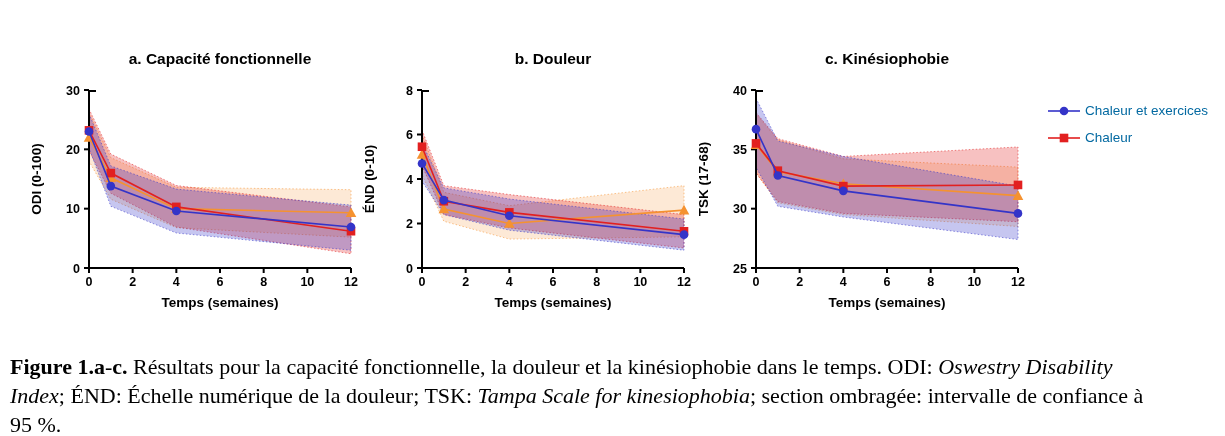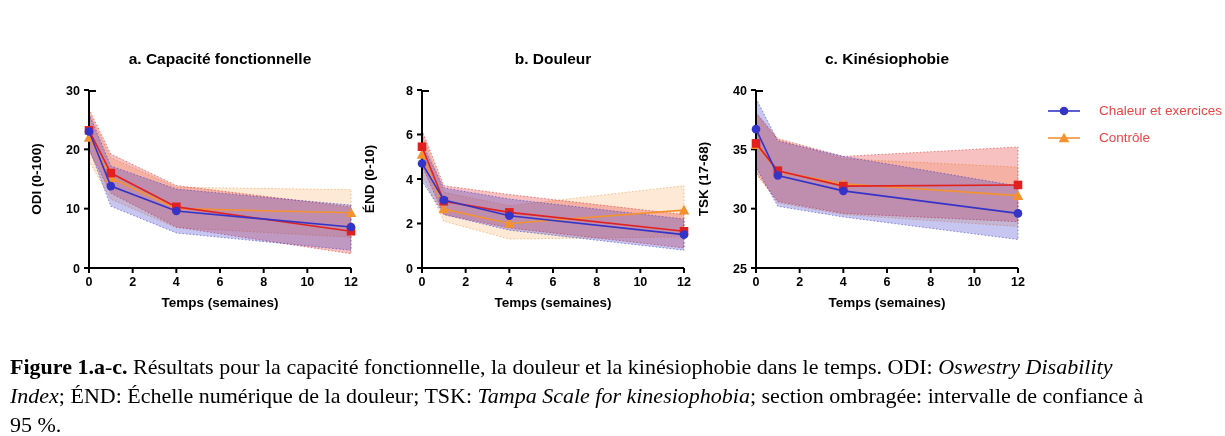--- a/index.html
+++ b/index.html
@@ -4,21 +4,21 @@
 <style>
   html,body{margin:0;padding:0;background:#fff;}
   .page{position:relative;width:1225px;height:436px;background:#fff;overflow:hidden;
         font-family:"Liberation Sans",sans-serif;}
   .chart{position:absolute;top:30px;}
   #chart0{left:25px;}
   #chart1{left:358px;}
   #chart2{left:692px;}
   .legend{position:absolute;left:1045px;top:97px;}
   .legend-row{display:flex;align-items:center;height:27px;}
-  .legend-row span{font-size:13.5px;color:#ef4444;margin-left:16px;}
+  .legend-row span{font-size:13.5px;color:#0369a1;margin-left:2px;}
   .caption{position:absolute;left:10px;top:352px;width:1140px;
            font-family:"Liberation Serif",serif;font-size:22px;color:#000;line-height:1.32;}
   .caption b{font-weight:bold;}
   .caption i{font-style:italic;}
   svg text{font-family:"Liberation Sans",sans-serif;}
 </style>
 </head>
 <body>
 
 <div class="page">
@@ -170,22 +170,22 @@
   <div class="legend">
     <div class="legend-row">
       <svg width="38" height="16">
           <line x1="3" y1="8" x2="35" y2="8" stroke="#3434c8" stroke-width="1.6"></line>
           <circle cx="19" cy="8" r="4.3" fill="#3434c8"></circle>
         </svg>
       <span>Chaleur et exercices</span>
     </div>
     <div class="legend-row">
       <svg width="38" height="16">
-          <line x1="3" y1="8" x2="35" y2="8" stroke="#f59230" stroke-width="1.6"></line>
-          <polygon points="19,2.7 13.7,12.3 24.3,12.3" fill="#f59230"></polygon>
+          <line x1="3" y1="8" x2="35" y2="8" stroke="#e22020" stroke-width="1.6"></line>
+          <rect x="14.7" y="3.7" width="8.6" height="8.6" fill="#e22020"></rect>
         </svg>
-      <span>Contrôle</span>
+      <span>Chaleur</span>
     </div>
   </div>
 
   <div class="caption"><b>Figure 1.a</b><span>-</span><b>c.</b><span> Résultats pour la capacité fonctionnelle, la douleur et la kinésiophobie dans le temps. ODI: </span><i>Oswestry Disability Index</i><span>; ÉND: Échelle numérique de la douleur; TSK: </span><i>Tampa Scale for kinesiophobia</i><span>; section ombragée: intervalle de confiance à 95 %.</span></div>
 
 </div>
 
 </body></html>

